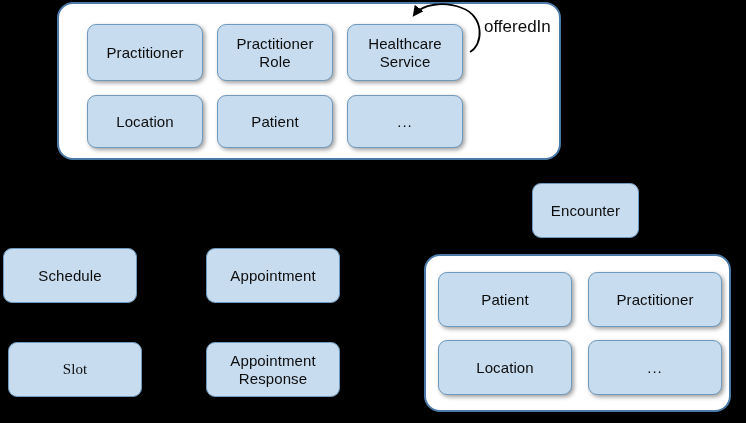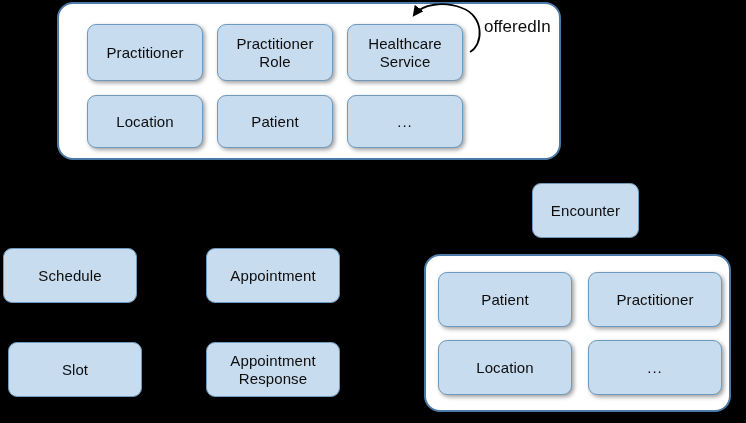--- a/index.html
+++ b/index.html
@@ -136,21 +136,21 @@
   </div>
 
   <div class="res-box ellipsis" style="left:588px; top:340px; width:134px; height:55px;">
     <span class="label">...</span>
   </div>
 
   <div class="res-box" style="left:3px; top:248px; width:134px; height:55px;align-items:center;">
     <span class="label">Schedule</span>
   </div>
 
-  <div class="res-box" style="left:8px; top:342px; width:134px; height:55px;">
+  <div class="res-box" style="left:8px; top:342px; width:134px; height:55px;font-family:Liberation Serif, serif;">
     <span class="label">Slot</span>
   </div>
 
   <div class="res-box" style="left:206px; top:248px; width:134px; height:55px;">
     <span class="label">Appointment</span>
   </div>
 
   <div class="res-box" style="left:206px; top:342px; width:134px; height:55px;">
     <span class="label">Appointment
 Response</span>

